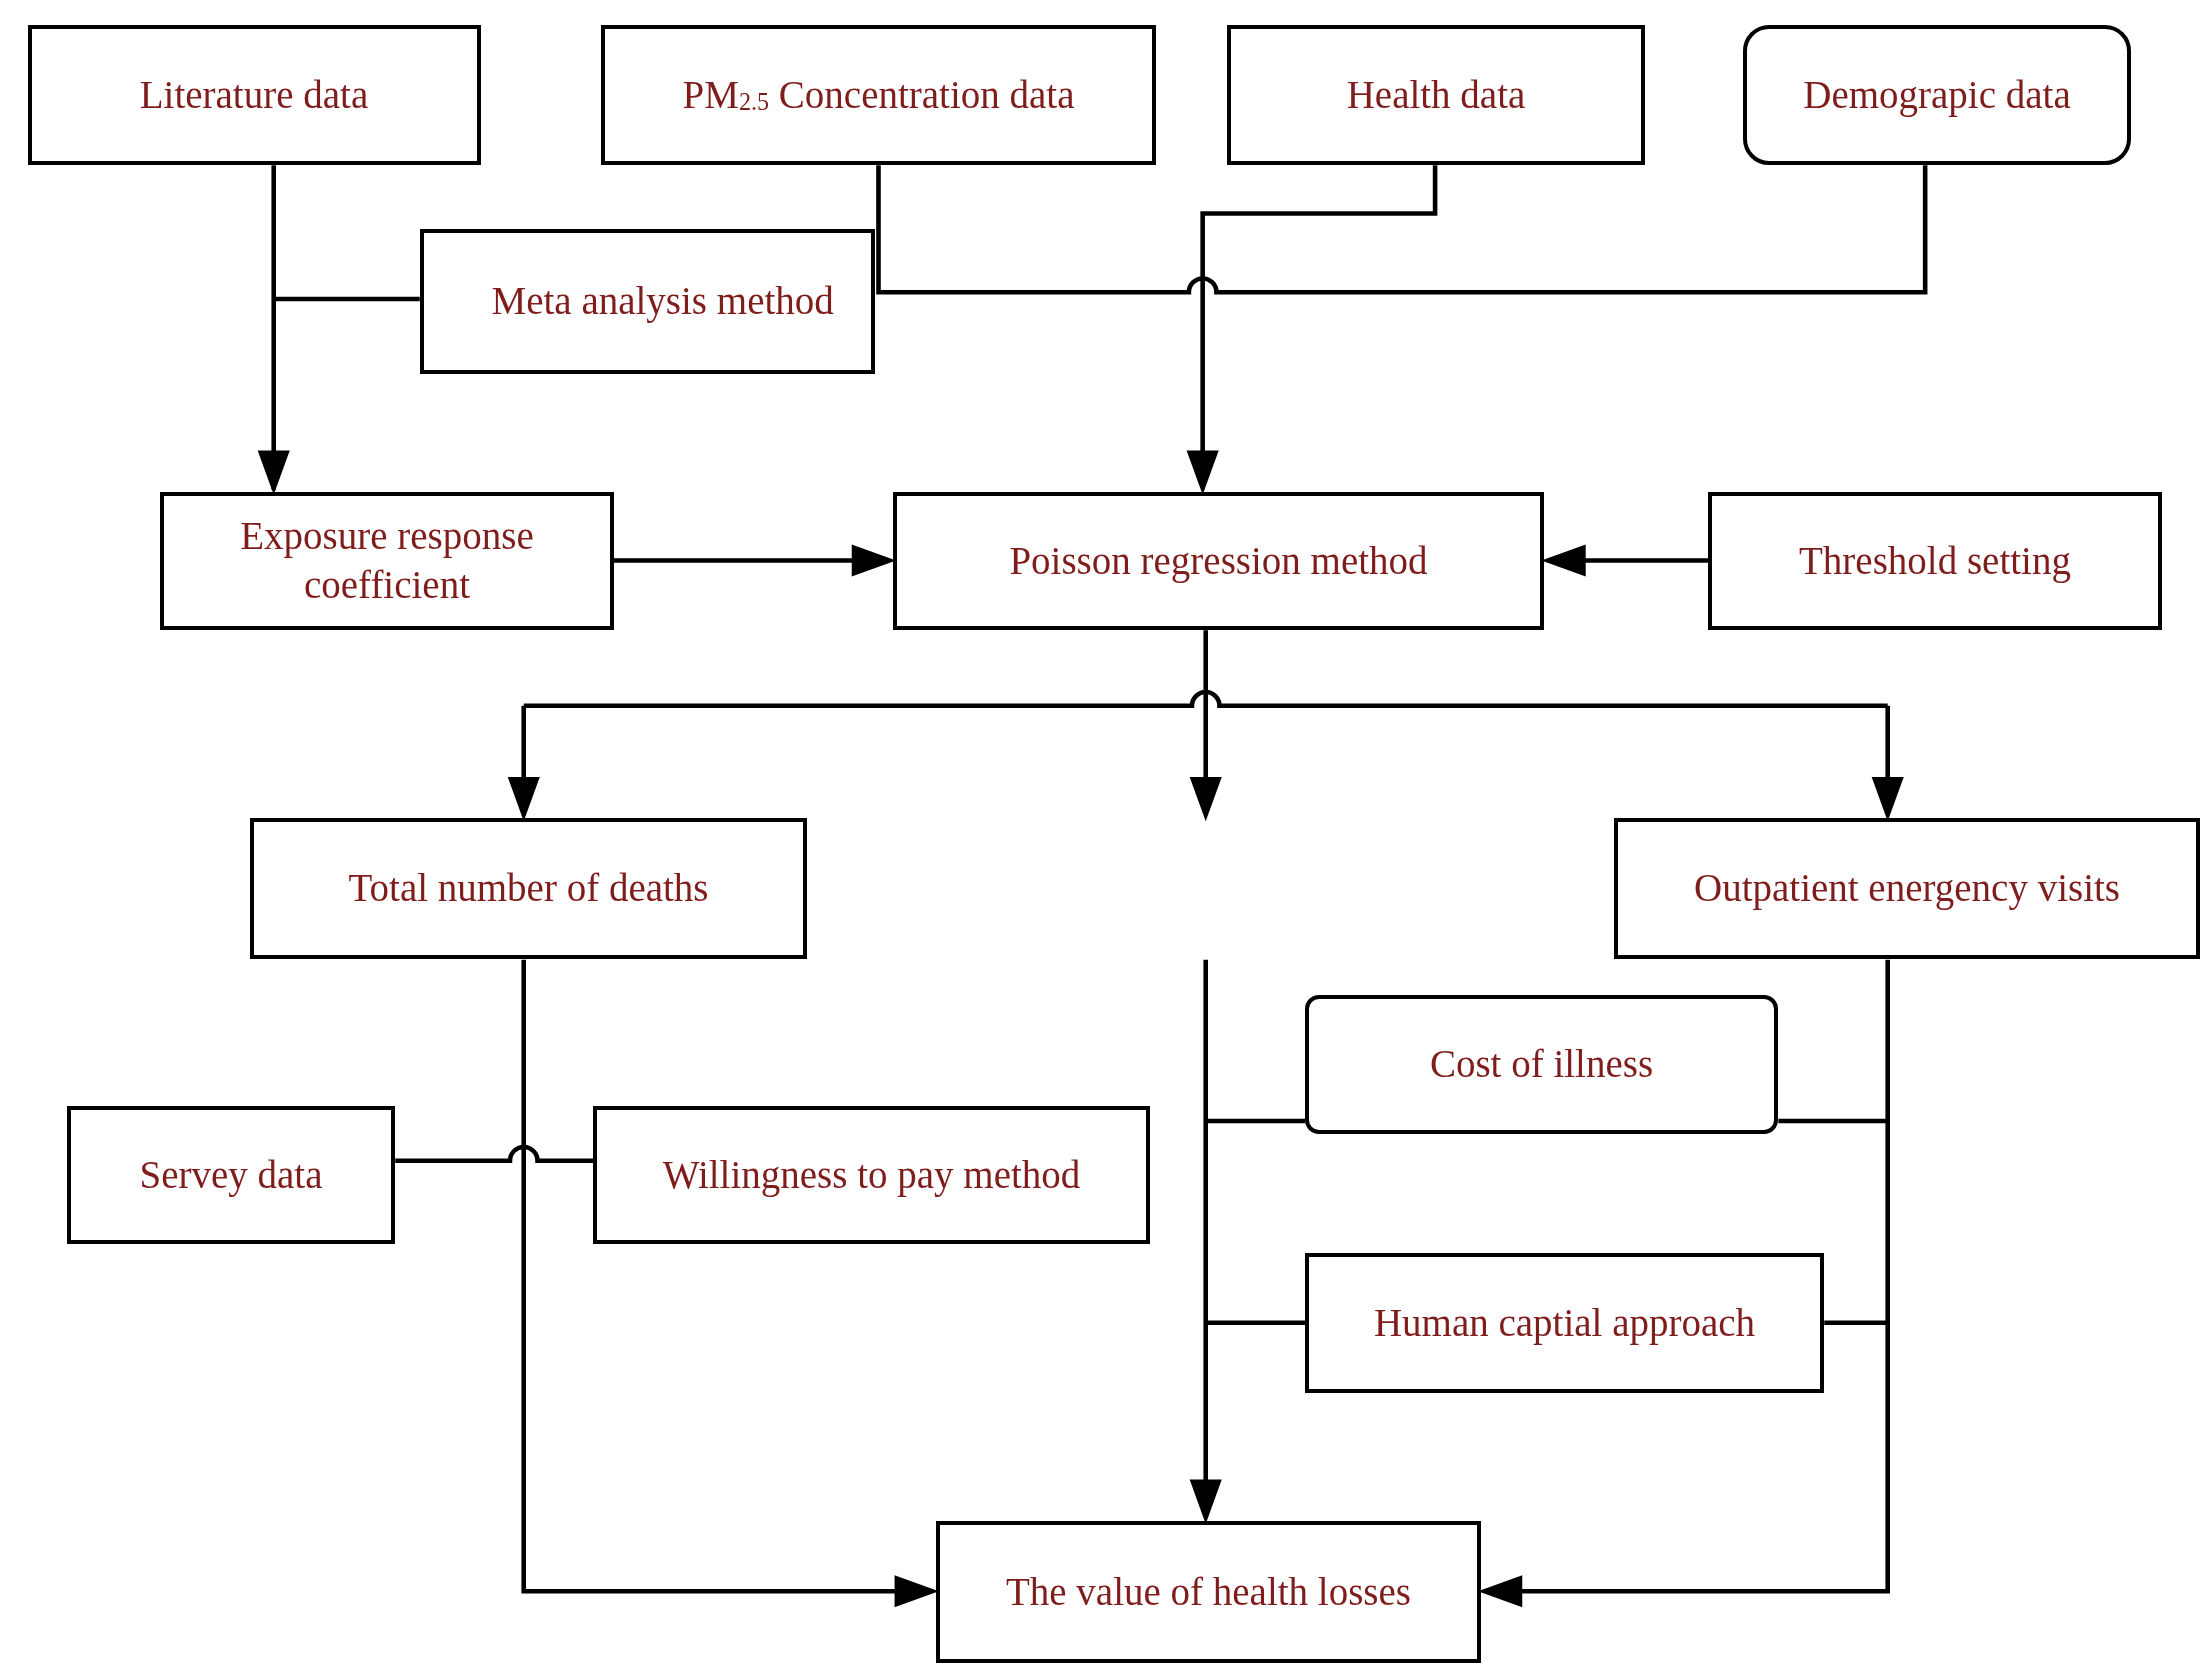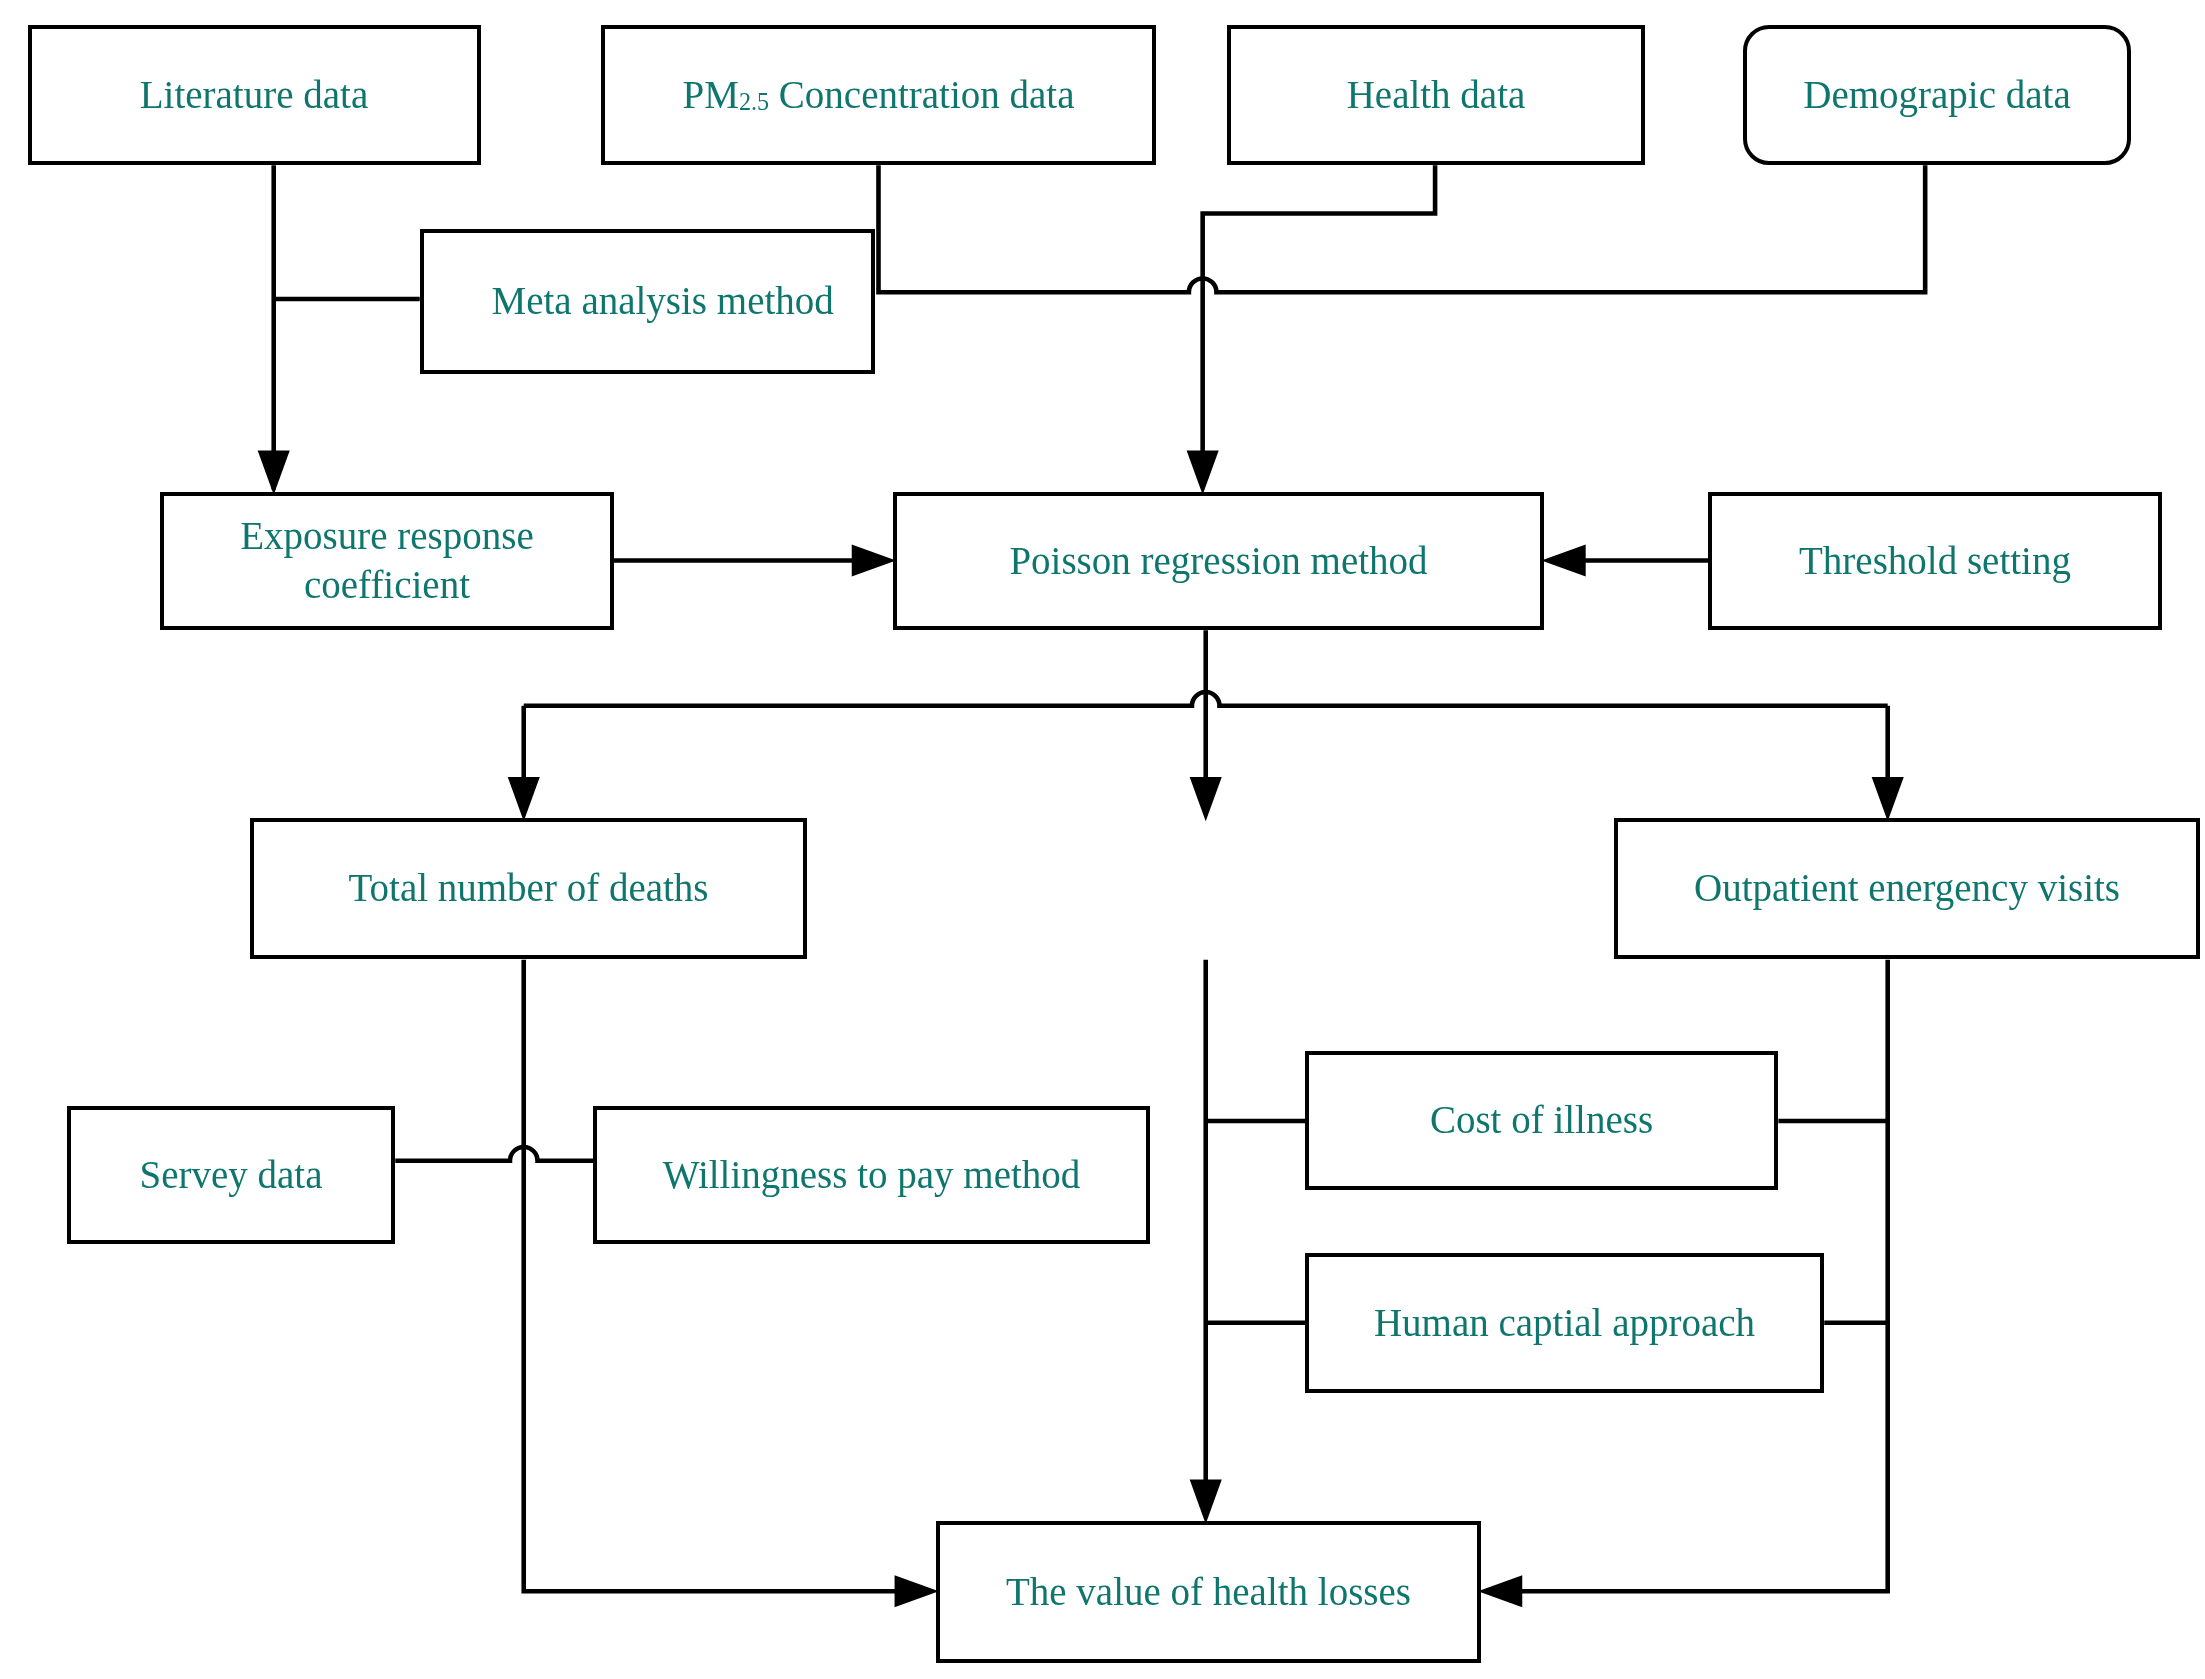--- a/index.html
+++ b/index.html
@@ -6,21 +6,21 @@
     margin: 0;
     padding: 0;
     background: #ffffff;
   }
   .stage {
     position: relative;
     width: 2205px;
     height: 1680px;
     background: #ffffff;
     font-family: "Liberation Serif", "DejaVu Serif", serif;
-    color: #0f766e;
+    color: #7f1d1d;
   }
   svg.wires {
     position: absolute;
     left: 0; top: 0;
     width: 2205px;
     height: 1680px;
   }
   svg.wires path.wire {
     fill: none;
     stroke: #000000;
@@ -55,21 +55,21 @@
   .b-demographic  { left:1743px; top:25px;   width:388px; height:140px;border-radius:26px; }
   .b-meta         { left:420px;  top:229px;  width:455px; height:145px;padding-left:41px; }
   .b-exposure     { left:112px;  top:492px;  width:454px; height:138px;margin-left:48px; }
   .b-poisson      { left:893px; top:492px;  width:651px; height:138px; }
   .b-threshold    { left:1708px; top:492px;  width:454px; height:138px; }
   .b-deaths       { left:250px;  top:818px; width:557px; height:141px; }
   .b-hosp         { left:898px; top:818px; width:654px; height:141px; }
   .b-outpatient   { left:1614px; top:818px; width:586px; height:141px;justify-content:center; }
   .b-survey       { left:67px;   top:1106px; width:328px; height:138px; }
   .b-willingness  { left:593px;  top:1106px; width:557px; height:138px; }
-  .b-cost         { left:1305px; top:1051px; width:473px; height:139px; }
+  .b-cost         { left:1305px; top:995px; width:473px; height:139px;border-radius:14px; }
   .b-human        { left:1305px; top:1253px; width:519px; height:140px; }
   .b-value        { left:936px; top:1521px; width:545px; height:142px; }
 </style>
 </head>
 <body>
 
 <div class="stage">
 
   <svg class="wires" viewBox="0 0 2884 2197" xmlns="http://www.w3.org/2000/svg">
 

